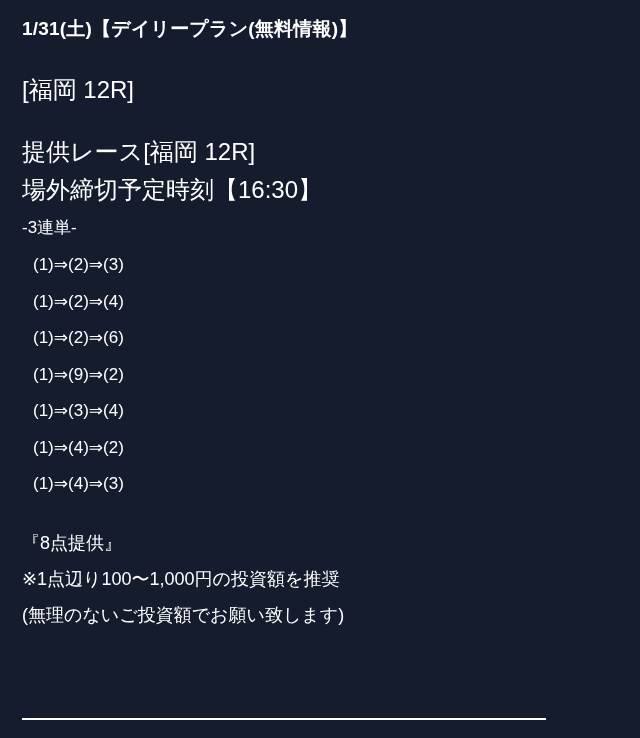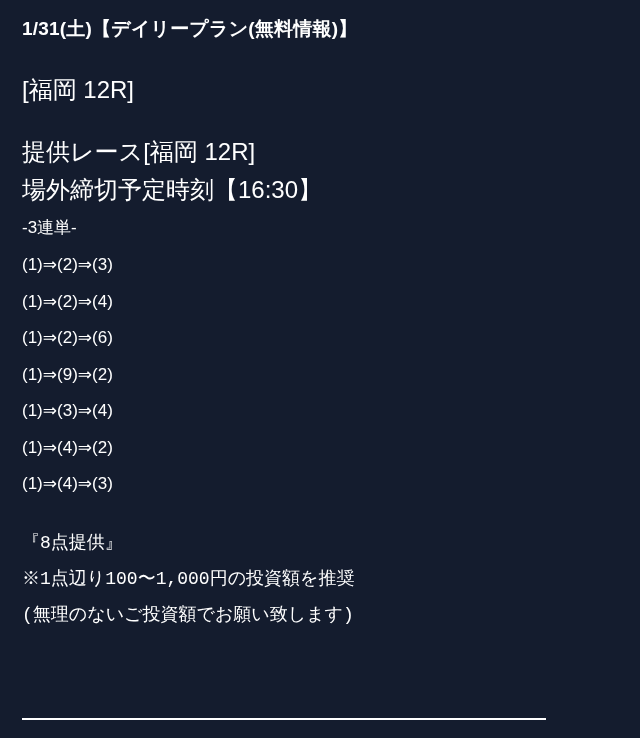--- a/index.html
+++ b/index.html
@@ -44,24 +44,24 @@
   .bet-list {
     margin: 0;
     padding: 0;
     list-style: none;
   }
   .bet-item {
     font-size: 17px;
     line-height: 36.5px;
     color: #ffffff;
     white-space: nowrap;
+    margin-left: 11px;
   }
   .footer-block {
     margin-top: 22px;
-    font-family: Liberation Mono, monospace;
   }
   .footer-line {
     font-size: 18px;
     line-height: 36px;
     color: #ffffff;
     white-space: nowrap;
   }
   .divider {
     position: absolute;
     left: 22px;

